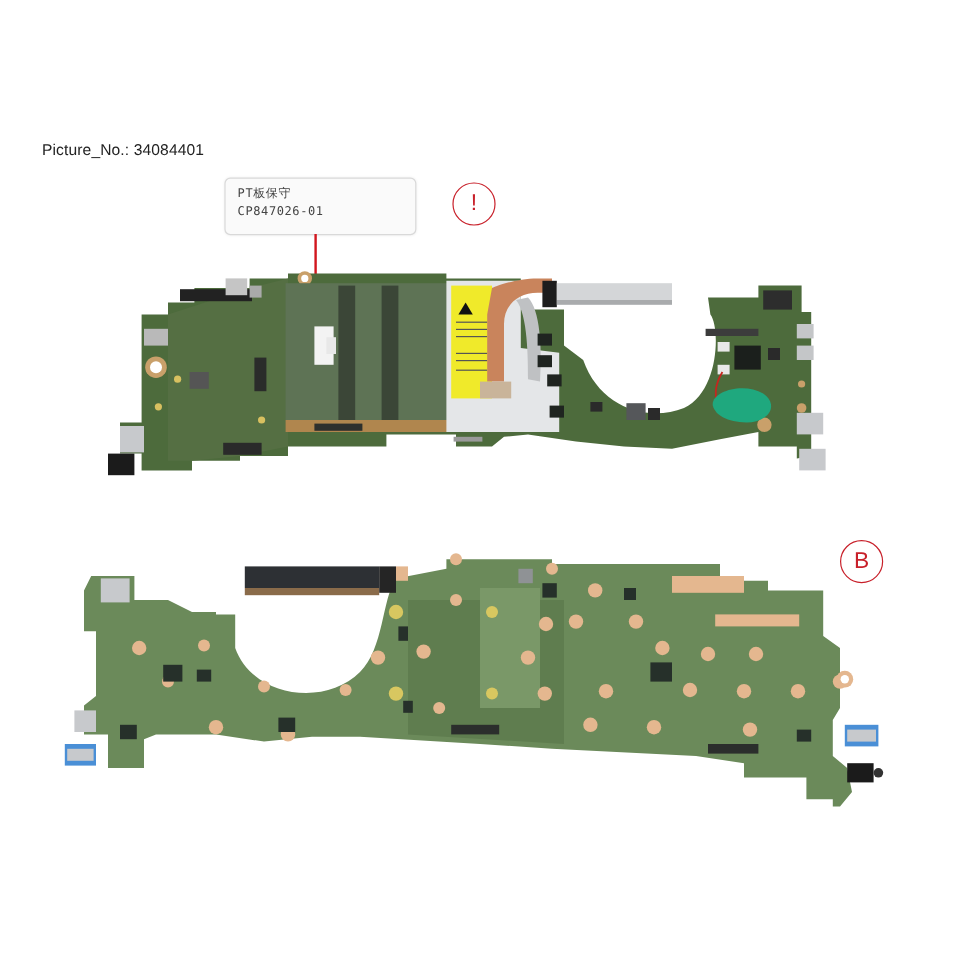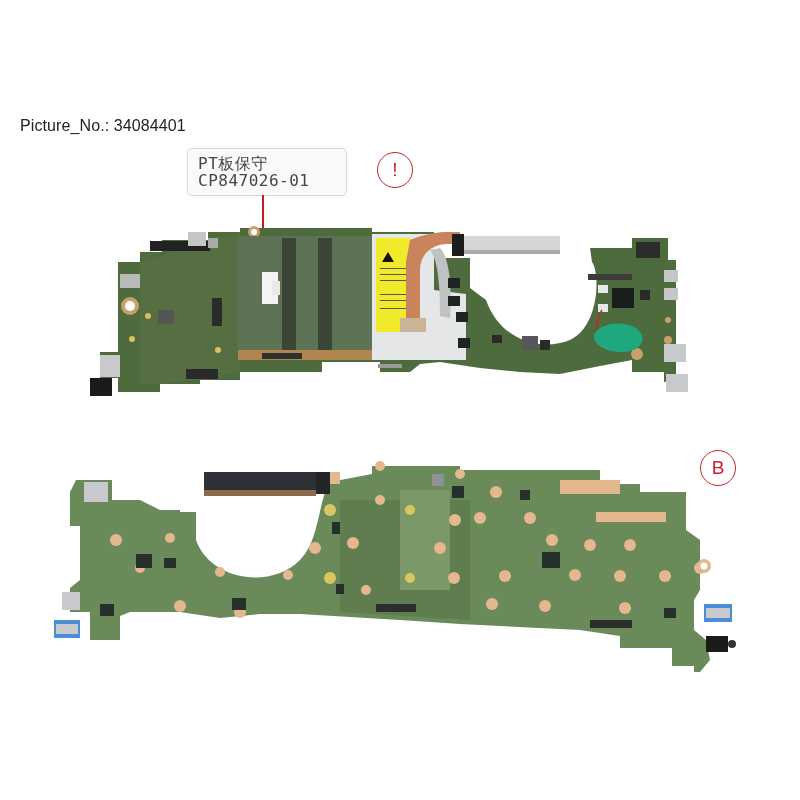--- a/index.html
+++ b/index.html
@@ -1,19 +1,19 @@
 <!DOCTYPE html>
 <html><head>
 <meta charset="utf-8">
 <style>
   html,body{margin:0;padding:0;background:#ffffff;}
   body{width:800px;height:800px;position:relative;overflow:hidden;font-family:"Liberation Sans",sans-serif;}
-  .picno{position:absolute;left:20px;top:117px;font-size:16px;color:#222;letter-spacing:0.1px;}
+  .picno{position:absolute;left:35px;top:117px;font-size:13px;color:#222;letter-spacing:0.1px;}
   .callout{position:absolute;left:187px;top:148px;width:158px;height:46px;border:1px solid #d9d9d9;border-radius:5px;background:#fafafa;box-shadow:0 0 2px rgba(0,0,0,0.05);}
-  .callout .l1,.callout .l2{position:absolute;left:10px;font-family:"DejaVu Sans Mono","Liberation Mono",monospace;color:#444;font-size:16px;letter-spacing:0.5px;}
+  .callout .l1,.callout .l2{position:absolute;left:10px;font-family:"DejaVu Sans Mono","Liberation Mono",monospace;color:#444;font-size:10px;letter-spacing:0.5px;}
   .callout .l1{top:5px;}
   .callout .l2{top:22px;text-align:center;}
   .leader{position:absolute;left:262px;top:195px;width:2px;height:75px;background:#d2161e;}
   .badge{position:absolute;width:34px;height:34px;border:1.6px solid #c8202a;border-radius:50%;color:#c8202a;text-align:center;line-height:34px;font-size:19px;font-family:"Liberation Sans",sans-serif;}
   .badge-a{left:377px;top:152px;}
   .badge-b{left:700px;top:450px;}
   .board{position:absolute;left:0;top:0;}
 </style>
 </head>
 <body>

